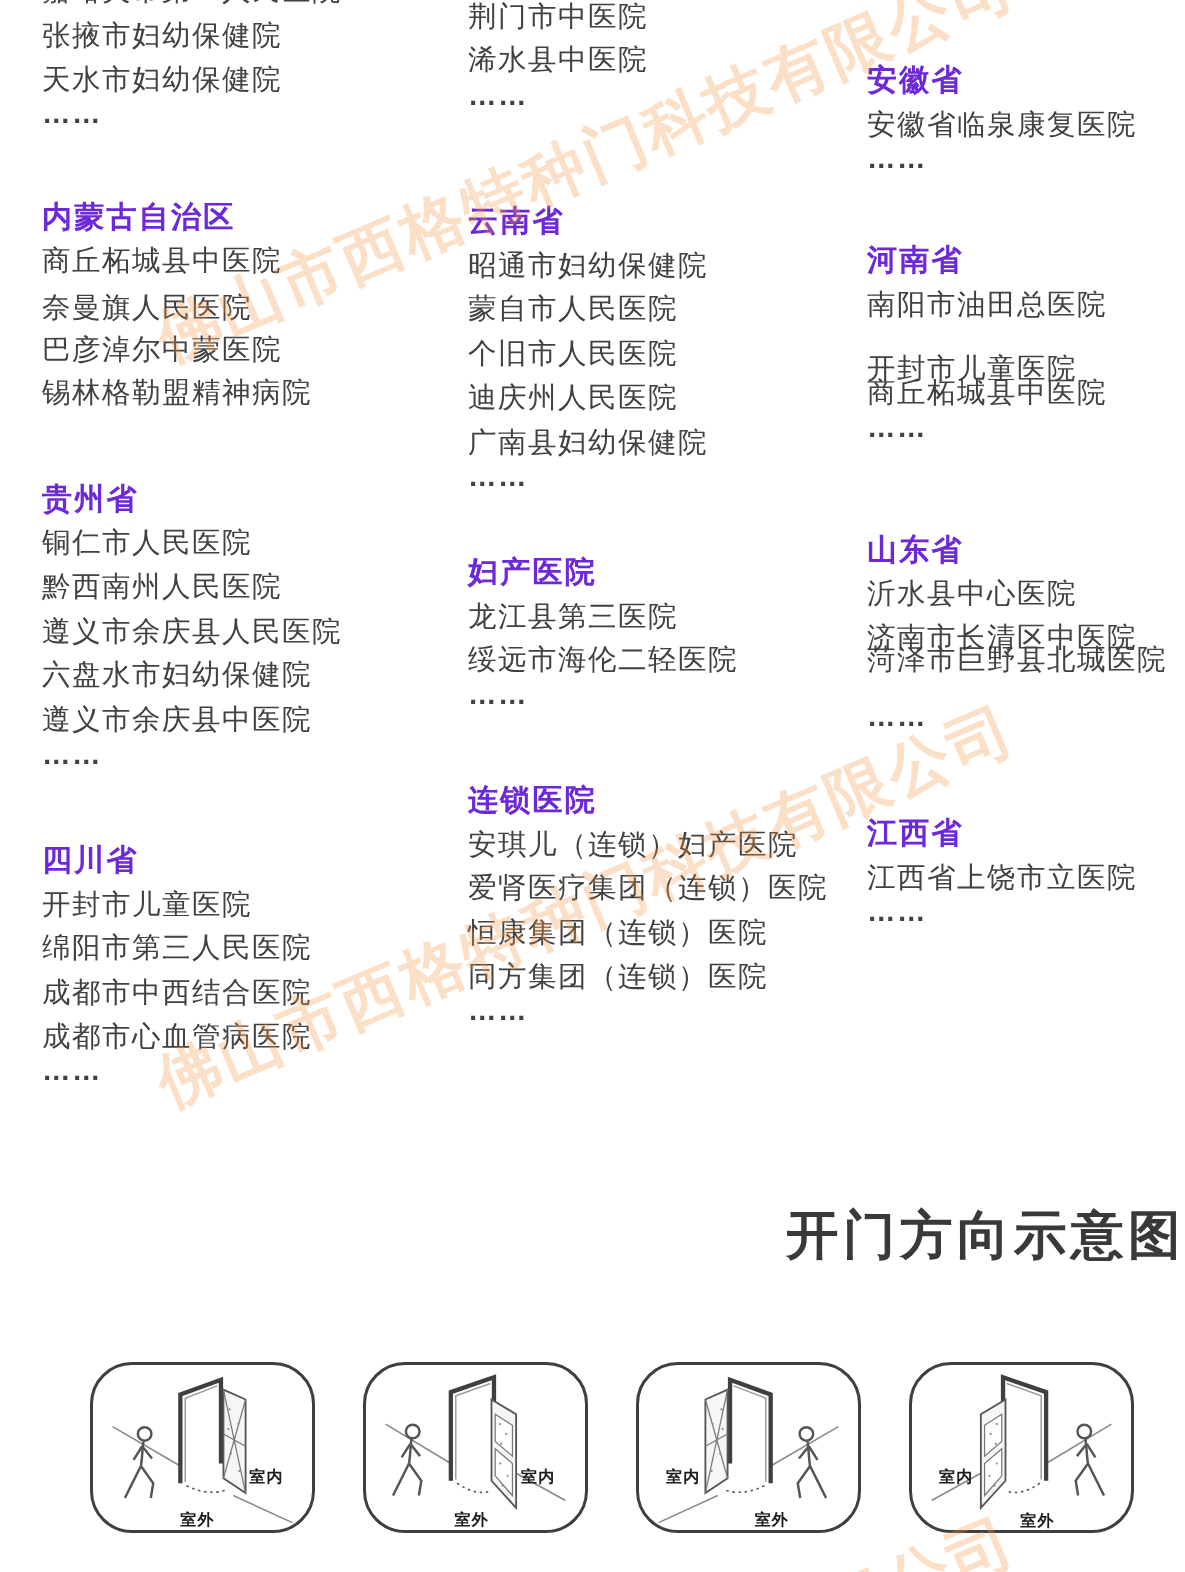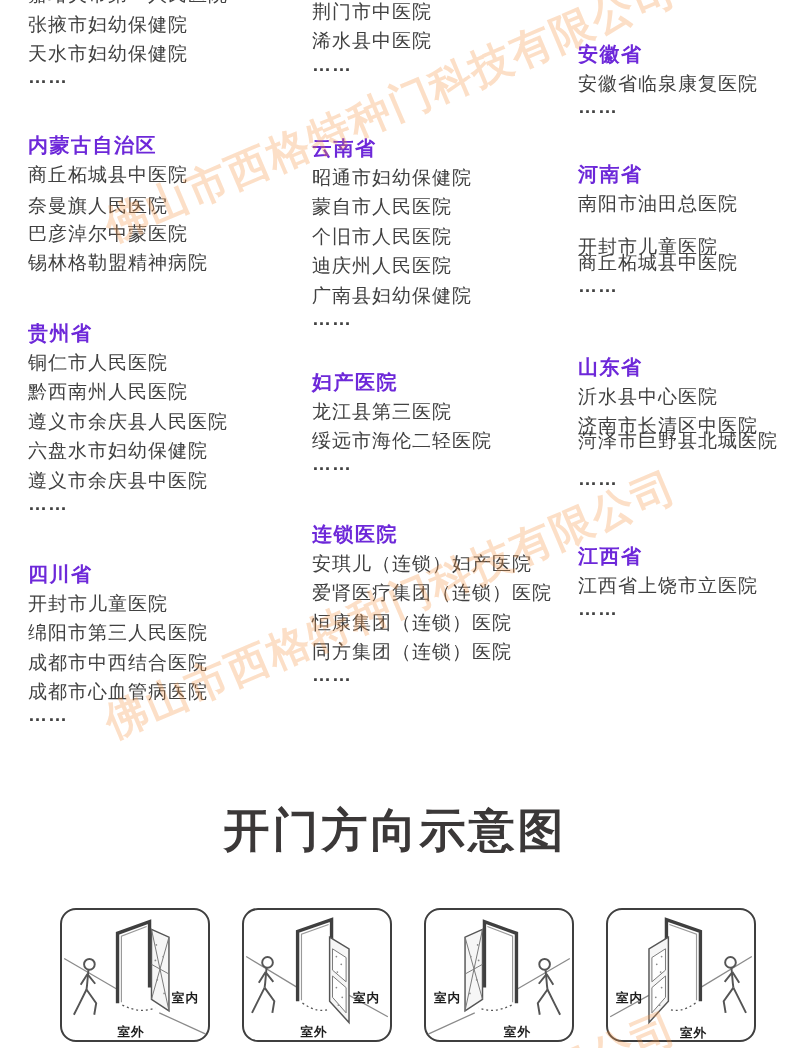--- a/index.html
+++ b/index.html
@@ -18,26 +18,26 @@
     position:absolute;left:578px;top:686px;white-space:nowrap;
     font-size:27px;font-weight:700;color:#3b3838;letter-spacing:1px;
   }
   .wm{
     position:absolute;z-index:10;pointer-events:none;white-space:nowrap;
     font-size:42px;font-weight:700;letter-spacing:2px;
     color:rgba(244,148,70,0.30);
     transform:rotate(-23deg);transform-origin:0 0;
   }
   #door-title{
-    position:absolute;left:0;right:0;top:800px;text-align:center;
-    font-size:46px;font-weight:700;color:#3b3838;letter-spacing:3px;
+    position:absolute;left:0;right:0;top:800px;text-align:right;
+    font-size:35px;font-weight:700;color:#3b3838;letter-spacing:3px;
   }
   .dbox{
-    position:absolute;top:908px;width:150px;height:134px;
-    border:2.5px solid #3f3f3f;border-radius:16px;background:#fff;
+    position:absolute;top:908px;width:150px;height:114px;
+    border:2.5px solid #3f3f3f;border-radius:28px;background:#fff;
     box-sizing:border-box;overflow:hidden;
   }
   .dbox svg{display:block;width:100%;height:100%;}
   .dlabel{
     font-family:"Liberation Serif","DejaVu Serif",serif;
     font-size:13px;font-weight:700;fill:#1c1c1c;letter-spacing:1px;
   }
 </style>
 </head>
 <body>

